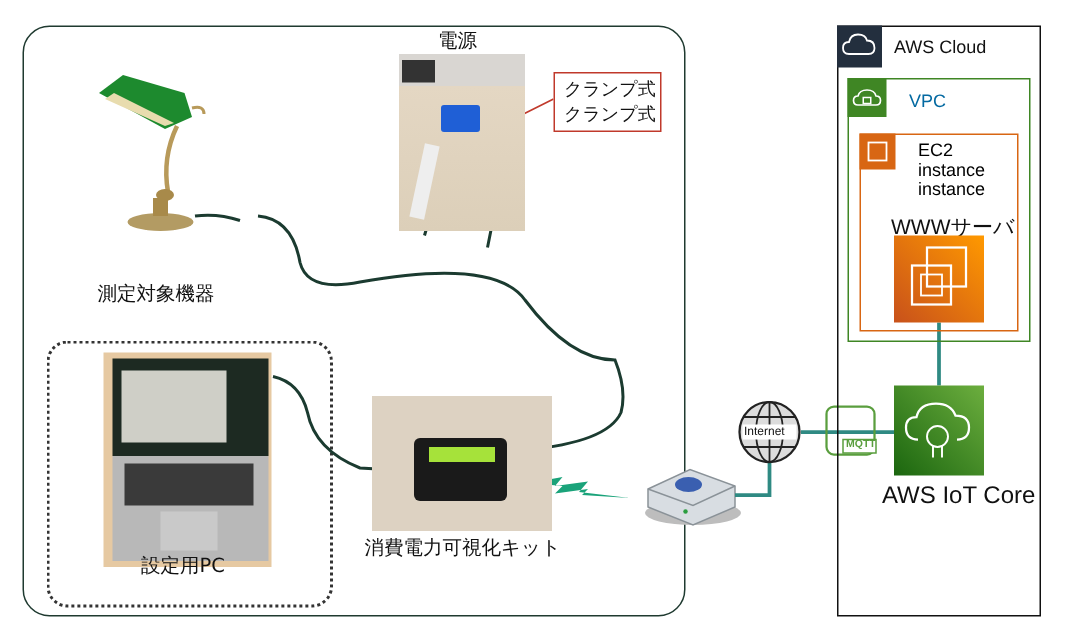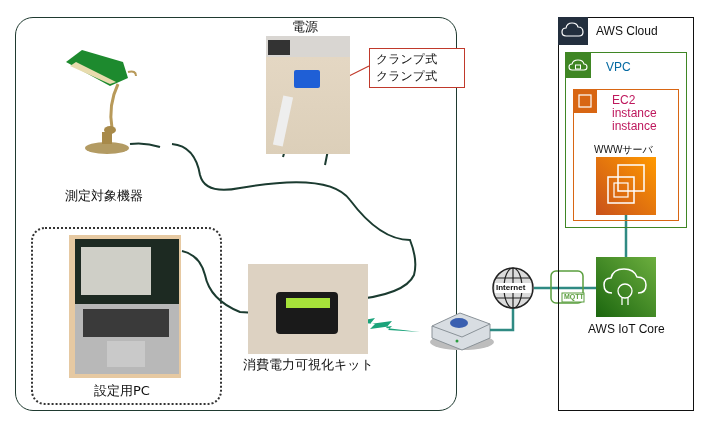--- a/index.html
+++ b/index.html
@@ -13,29 +13,29 @@
   .label { font-size:13px; white-space:nowrap; }
   .aws-cloud { left:558px; top:17px; width:136px; height:394px;
                border:1.5px solid #111; box-sizing:border-box; }
   .aws-head-icon { left:558px; top:17px; width:30px; height:28px; background:#232f3e; }
   .aws-title { left:596px; top:24px; font-size:12px; font-family:"Liberation Sans", sans-serif; }
   .vpc { left:565px; top:52px; width:122px; height:176px; border:1.5px solid #3f8624; box-sizing:border-box; }
   .vpc-icon { left:565px; top:52px; width:26px; height:26px; background:#3f8624; }
   .vpc-title { left:606px; top:60px; font-size:12px; color:#0369a1; font-family:Liberation Sans, sans-serif; }
   .ec2 { left:573px; top:89px; width:106px; height:132px; border:1.5px solid #d86613; box-sizing:border-box; }
   .ec2-icon { left:573px; top:89px; width:24px; height:24px; background:#d86613; }
-  .ec2-title { left:612px; top:94px; font-size:12px; line-height:13px; color:#be185d; font-family:"Liberation Sans", sans-serif; }
-  .www { left:594px; top:143px; font-size:10px; font-family:"Liberation Sans", sans-serif; }
+  .ec2-title { left:612px; top:94px; font-size:12px; line-height:13px; color:#000000; font-family:"Liberation Sans", sans-serif; }
+  .www { left:594px; top:143px; font-size:14px; font-family:"Liberation Sans", sans-serif; }
   .ec2-big { left:596px; top:157px; width:60px; height:58px;
              background:linear-gradient(45deg,#c8511b,#ff9900); }
   .iot { left:596px; top:257px; width:60px; height:60px;
          background:linear-gradient(45deg,#1b660f,#6cae3e); }
-  .iot-label { left:588px; top:322px; font-size:12px; font-family:"Liberation Sans", sans-serif; }
+  .iot-label { left:588px; top:322px; font-size:16px; font-family:"Liberation Sans", sans-serif; }
   .photo { background:#e6ddd0; }
-  .callout { left:369px; top:48px; width:96px; height:40px; border:1.5px solid #c0392b;
+  .callout { left:369px; top:48px; width:72px; height:40px; border:1.5px solid #c0392b;
              box-sizing:border-box; background:#fff; font-size:12px; line-height:17px; padding:2px 0 0 6px; }
   svg { position:absolute; left:0; top:0; }
 </style>
 </head>
 <body>
 
 <div class="abs local-frame"></div>
 <div class="abs pc-frame"></div>
 
 <svg width="712" height="428">
@@ -105,29 +105,29 @@
 
 <div class="abs label" style="left:65px; top:187px;">測定対象機器</div>
 
 <div class="abs photo" style="left:69px; top:235px; width:112px; height:143px; background:#e6c9a2;">
   <div class="abs" style="left:6px; top:4px; width:104px; height:65px; background:#1d2a22;"></div>
   <div class="abs" style="left:12px; top:12px; width:70px; height:48px; background:#cfcfc7;"></div>
   <div class="abs" style="left:6px; top:69px; width:104px; height:70px; background:#b8b8b8;"></div>
   <div class="abs" style="left:14px; top:74px; width:86px; height:28px; background:#3a3a3a;"></div>
   <div class="abs" style="left:38px; top:106px; width:38px; height:26px; background:#c9c9c9;"></div>
 </div>
-<div class="abs label" style="left:94px; top:382px;">設定用PC</div>
+<div class="abs label" style="left:94px; top:368px;">設定用PC</div>
 
 <div class="abs photo" style="left:248px; top:264px; width:120px; height:90px; background:#ddd2c2;">
   <div class="abs" style="left:28px; top:28px; width:62px; height:42px; background:#1a1a1a; border-radius:4px;"></div>
   <div class="abs" style="left:38px; top:34px; width:44px; height:10px; background:#a6e23a;"></div>
 </div>
 <div class="abs label" style="left:243px; top:356px;">消費電力可視化キット</div>
 
-<div class="abs" style="left:496px; top:283px; font-size:8px; font-weight:bold; font-family:'Liberation Sans', sans-serif;">Internet</div>
+<div class="abs" style="left:496px; top:283px; font-size:8px; font-weight:normal; font-family:'Liberation Sans', sans-serif;">Internet</div>
 <div class="abs" style="left:564px; top:293px; font-size:7px; color:#5a9e3e; font-weight:bold; font-family:'Liberation Sans', sans-serif;">MQTT</div>
 
 <div class="abs aws-cloud"></div>
 <div class="abs aws-head-icon">
   <svg width="30" height="28">
       <path d="M8,19 Q4,19 4,15 Q4,11 8,11 Q9,6 14,6 Q19,6 20,10 Q25,10 25,15 Q25,19 21,19 Z" fill="none" stroke="#fff" stroke-width="1.2"></path>
     </svg>
 </div>
 <div class="abs aws-title">AWS Cloud</div>
 

